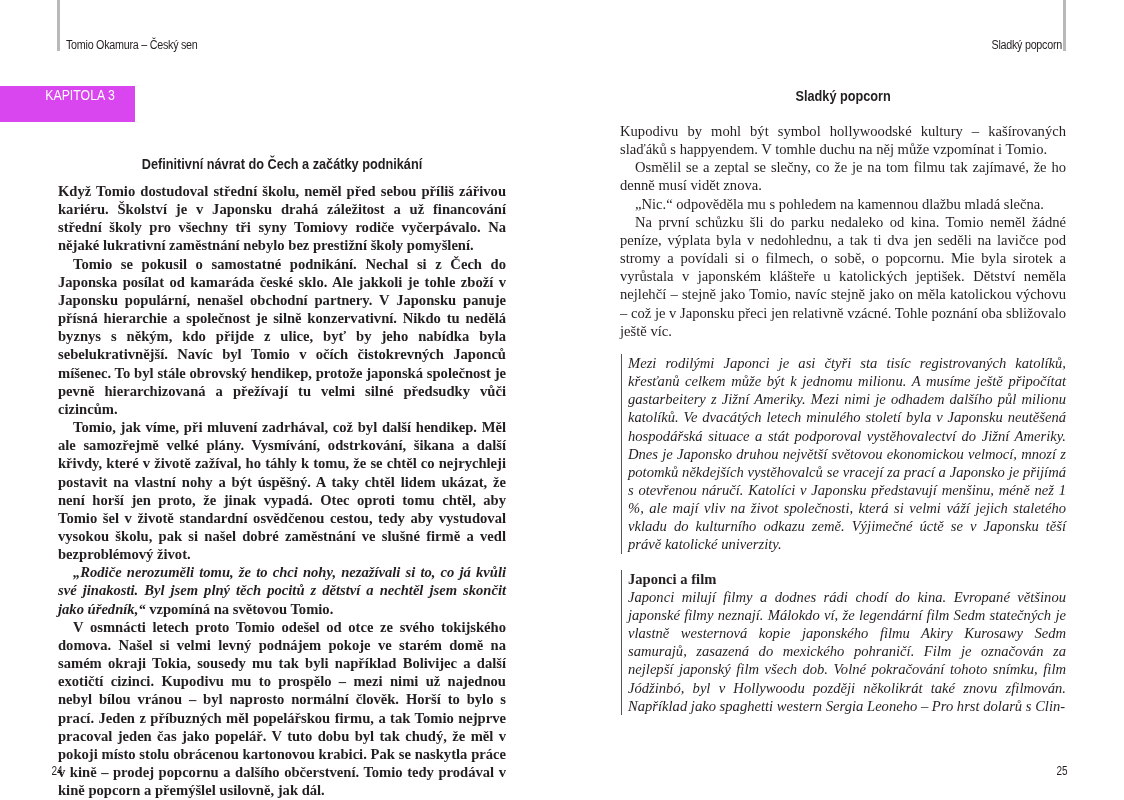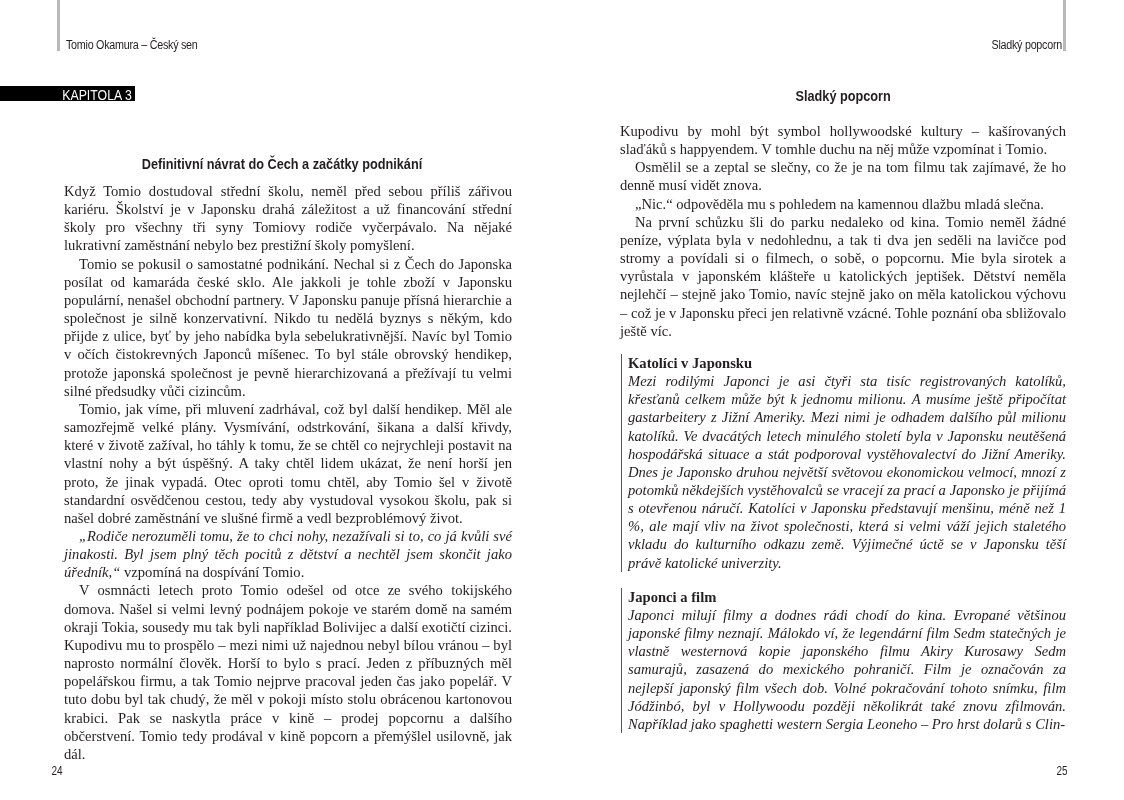--- a/index.html
+++ b/index.html
@@ -1,21 +1,21 @@
 <!DOCTYPE html>
 <html><head>
 <meta charset="utf-8">
 <style>
   html, body { margin:0; padding:0; }
   body { width:1124px; height:800px; background:#ffffff; position:relative; overflow:hidden; color:#231f20; }
   .rule { position:absolute; top:0; width:3px; height:51px; background:#b9b9b9; }
   .runhead { position:absolute; top:38px; font-family:"Liberation Sans Narrow","Liberation Sans",sans-serif; font-size:12.5px; color:#231f20; letter-spacing:-0.3px; transform:scaleX(0.86); }
   .runhead.left { left:66px; transform-origin:left top; }
   .runhead.right { right:62px; transform-origin:right top; }
-  .kap { position:absolute; left:0; top:86px; width:135px; height:15px; background:#000000; color:#fff; font-family:"Liberation Sans",sans-serif; font-size:15px; line-height:18px; text-align:right; box-sizing:border-box; padding-right:3px; }
+  .kap { position:absolute; left:0; top:86px; width:135px; height:36px; background:#d946ef; color:#fff; font-family:"Liberation Sans",sans-serif; font-size:15px; line-height:18px; text-align:right; box-sizing:border-box; padding-right:20px; }
   .kap span { display:inline-block; transform:scaleX(0.82); transform-origin:right center; }
   .h2 { position:absolute; font-family:"Liberation Sans",sans-serif; font-weight:bold; font-size:15.5px; color:#231f20; text-align:center; }
   .h2 span { display:inline-block; transform:scaleX(0.82); }
   .col { position:absolute; font-family:"Liberation Serif","DejaVu Serif",serif; font-size:14.6px; line-height:18.15px; text-align:justify; color:#231f20; }
   .col p { margin:0; text-indent:0; }
   .col p.ind { text-indent:15px; }
   .box { border-left:1px solid #555; padding-left:6px; margin-left:1px; }
   .box .bt { font-weight:bold; font-style:normal; }
   .box .bb { font-style:italic; }
   .folio { position:absolute; top:764px; font-family:"Liberation Sans",sans-serif; font-size:12.5px; color:#231f20; }
@@ -27,38 +27,37 @@
 <div class="rule" style="left:57px;"></div>
 <div class="rule" style="left:1063px;"></div>
 
 <div class="runhead left">Tomio Okamura – Český sen</div>
 <div class="runhead right">Sladký popcorn</div>
 
 <div class="kap"><span>KAPITOLA 3</span></div>
 
 <div class="h2" style="left:58px; width:448px; top:155px;"><span>Definitivní návrat do Čech a začátky podnikání</span></div>
 
-<div class="col" style="left:64px; width:448px; top:182px;">
+<div class="col" style="left:58px; width:448px; top:182px;font-weight:bold;">
   <p>Když Tomio dostudoval střední školu, neměl před sebou příliš zářivou kariéru. Školství je v Japonsku drahá záležitost a už financování střední školy pro všechny tři syny Tomiovy rodiče vyčerpávalo. Na nějaké lukrativní zaměstnání nebylo bez prestižní školy pomyšlení.</p>
   <p class="ind">Tomio se pokusil o samostatné podnikání. Nechal si z Čech do Japonska posílat od kamaráda české sklo. Ale jakkoli je tohle zboží v Japonsku populární, nenašel obchodní partnery. V Japonsku panuje přísná hierarchie a společnost je silně konzervativní. Nikdo tu nedělá byznys s někým, kdo přijde z ulice, byť by jeho nabídka byla sebelukrativnější. Navíc byl Tomio v očích čistokrevných Japonců míšenec. To byl stále obrovský hendikep, protože japonská společnost je pevně hierarchizovaná a přežívají tu velmi silné předsudky vůči cizincům.</p>
   <p class="ind">Tomio, jak víme, při mluvení zadrhával, což byl další hendikep. Měl ale samozřejmě velké plány. Vysmívání, odstrkování, šikana a další křivdy, které v životě zažíval, ho táhly k tomu, že se chtěl co nejrychleji postavit na vlastní nohy a být úspěšný. A taky chtěl lidem ukázat, že není horší jen proto, že jinak vypadá. Otec oproti tomu chtěl, aby Tomio šel v životě standardní osvědčenou cestou, tedy aby vystudoval vysokou školu, pak si našel dobré zaměstnání ve slušné firmě a vedl bezproblémový život.</p>
-  <p class="ind"><i>„Rodiče nerozuměli tomu, že to chci nohy, nezažívali si to, co já kvůli své jinakosti. Byl jsem plný těch pocitů z dětství a nechtěl jsem skončit jako úředník,“</i><span> vzpomíná na dospívání Tomio.</span></p>
+  <p class="ind"><i>„Rodiče nerozuměli tomu, že to chci nohy, nezažívali si to, co já kvůli své jinakosti. Byl jsem plný těch pocitů z dětství a nechtěl jsem skončit jako úředník,“</i><span> vzpomíná na světovou Tomio.</span></p>
   <p class="ind">V osmnácti letech proto Tomio odešel od otce ze svého tokijského domova. Našel si velmi levný podnájem pokoje ve starém domě na samém okraji Tokia, sousedy mu tak byli například Bolivijec a další exotičtí cizinci. Kupodivu mu to prospělo – mezi nimi už najednou nebyl bílou vránou – byl naprosto normální člověk. Horší to bylo s prací. Jeden z příbuzných měl popelářskou firmu, a tak Tomio nejprve pracoval jeden čas jako popelář. V tuto dobu byl tak chudý, že měl v pokoji místo stolu obrácenou kartonovou krabici. Pak se naskytla práce v kině – prodej popcornu a dalšího občerstvení. Tomio tedy prodával v kině popcorn a přemýšlel usilovně, jak dál.</p>
 </div>
 
 <div class="h2" style="left:620px; width:446px; top:87px;"><span>Sladký popcorn</span></div>
 
 <div class="col" style="left:620px; width:446px; top:122px;">
   <p>Kupodivu by mohl být symbol hollywoodské kultury – kašírovaných slaďáků s happyendem. V tomhle duchu na něj může vzpomínat i Tomio.</p>
   <p class="ind">Osmělil se a zeptal se slečny, co že je na tom filmu tak zajímavé, že ho denně musí vidět znova.</p>
   <p class="ind">„Nic.“ odpověděla mu s pohledem na kamennou dlažbu mladá slečna.</p>
   <p class="ind">Na první schůzku šli do parku nedaleko od kina. Tomio neměl žádné peníze, výplata byla v nedohlednu, a tak ti dva jen seděli na lavičce pod stromy a povídali si o filmech, o sobě, o popcornu. Mie byla sirotek a vyrůstala v japonském klášteře u katolických jeptišek. Dětství neměla nejlehčí – stejně jako Tomio, navíc stejně jako on měla katolickou výchovu – což je v Japonsku přeci jen relativně vzácné. Tohle poznání oba sbližovalo ještě víc.</p>
 
   <div class="box" style="margin-top:14px;">
-    <div class="bt">Katolíci v Japonsku</div>
     <div class="bb">Mezi rodilými Japonci je asi čtyři sta tisíc registrovaných katolíků, křesťanů celkem může být k jednomu milionu. A musíme ještě připočítat gastarbeitery z Jižní Ameriky. Mezi nimi je odhadem dalšího půl milionu katolíků. Ve dvacátých letech minulého století byla v Japonsku neutěšená hospodářská situace a stát podporoval vystěhovalectví do Jižní Ameriky. Dnes je Japonsko druhou největší světovou ekonomickou velmocí, mnozí z potomků někdejších vystěhovalců se vracejí za prací a Japonsko je přijímá s otevřenou náručí. Katolíci v Japonsku představují menšinu, méně než 1 %, ale mají vliv na život společnosti, která si velmi váží jejich staletého vkladu do kulturního odkazu země. Výjimečné úctě se v Japonsku těší právě katolické univerzity.</div>
   </div>
 
   <div class="box" style="margin-top:16px;">
     <div class="bt">Japonci a film</div>
     <div class="bb">Japonci milují filmy a dodnes rádi chodí do kina. Evropané většinou japonské filmy neznají. Málokdo ví, že legendární film Sedm statečných je vlastně westernová kopie japonského filmu Akiry Kurosawy Sedm samurajů, zasazená do mexického pohraničí. Film je označován za nejlepší japonský film všech dob. Volné pokračování tohoto snímku, film Jódžinbó, byl v Hollywoodu později několikrát také znovu zfilmován. Například jako spaghetti western Sergia Leoneho – Pro hrst dolarů s Clin-</div>
   </div>
 </div>
 
 <div class="folio" style="left:50px;"><span>24</span></div>

